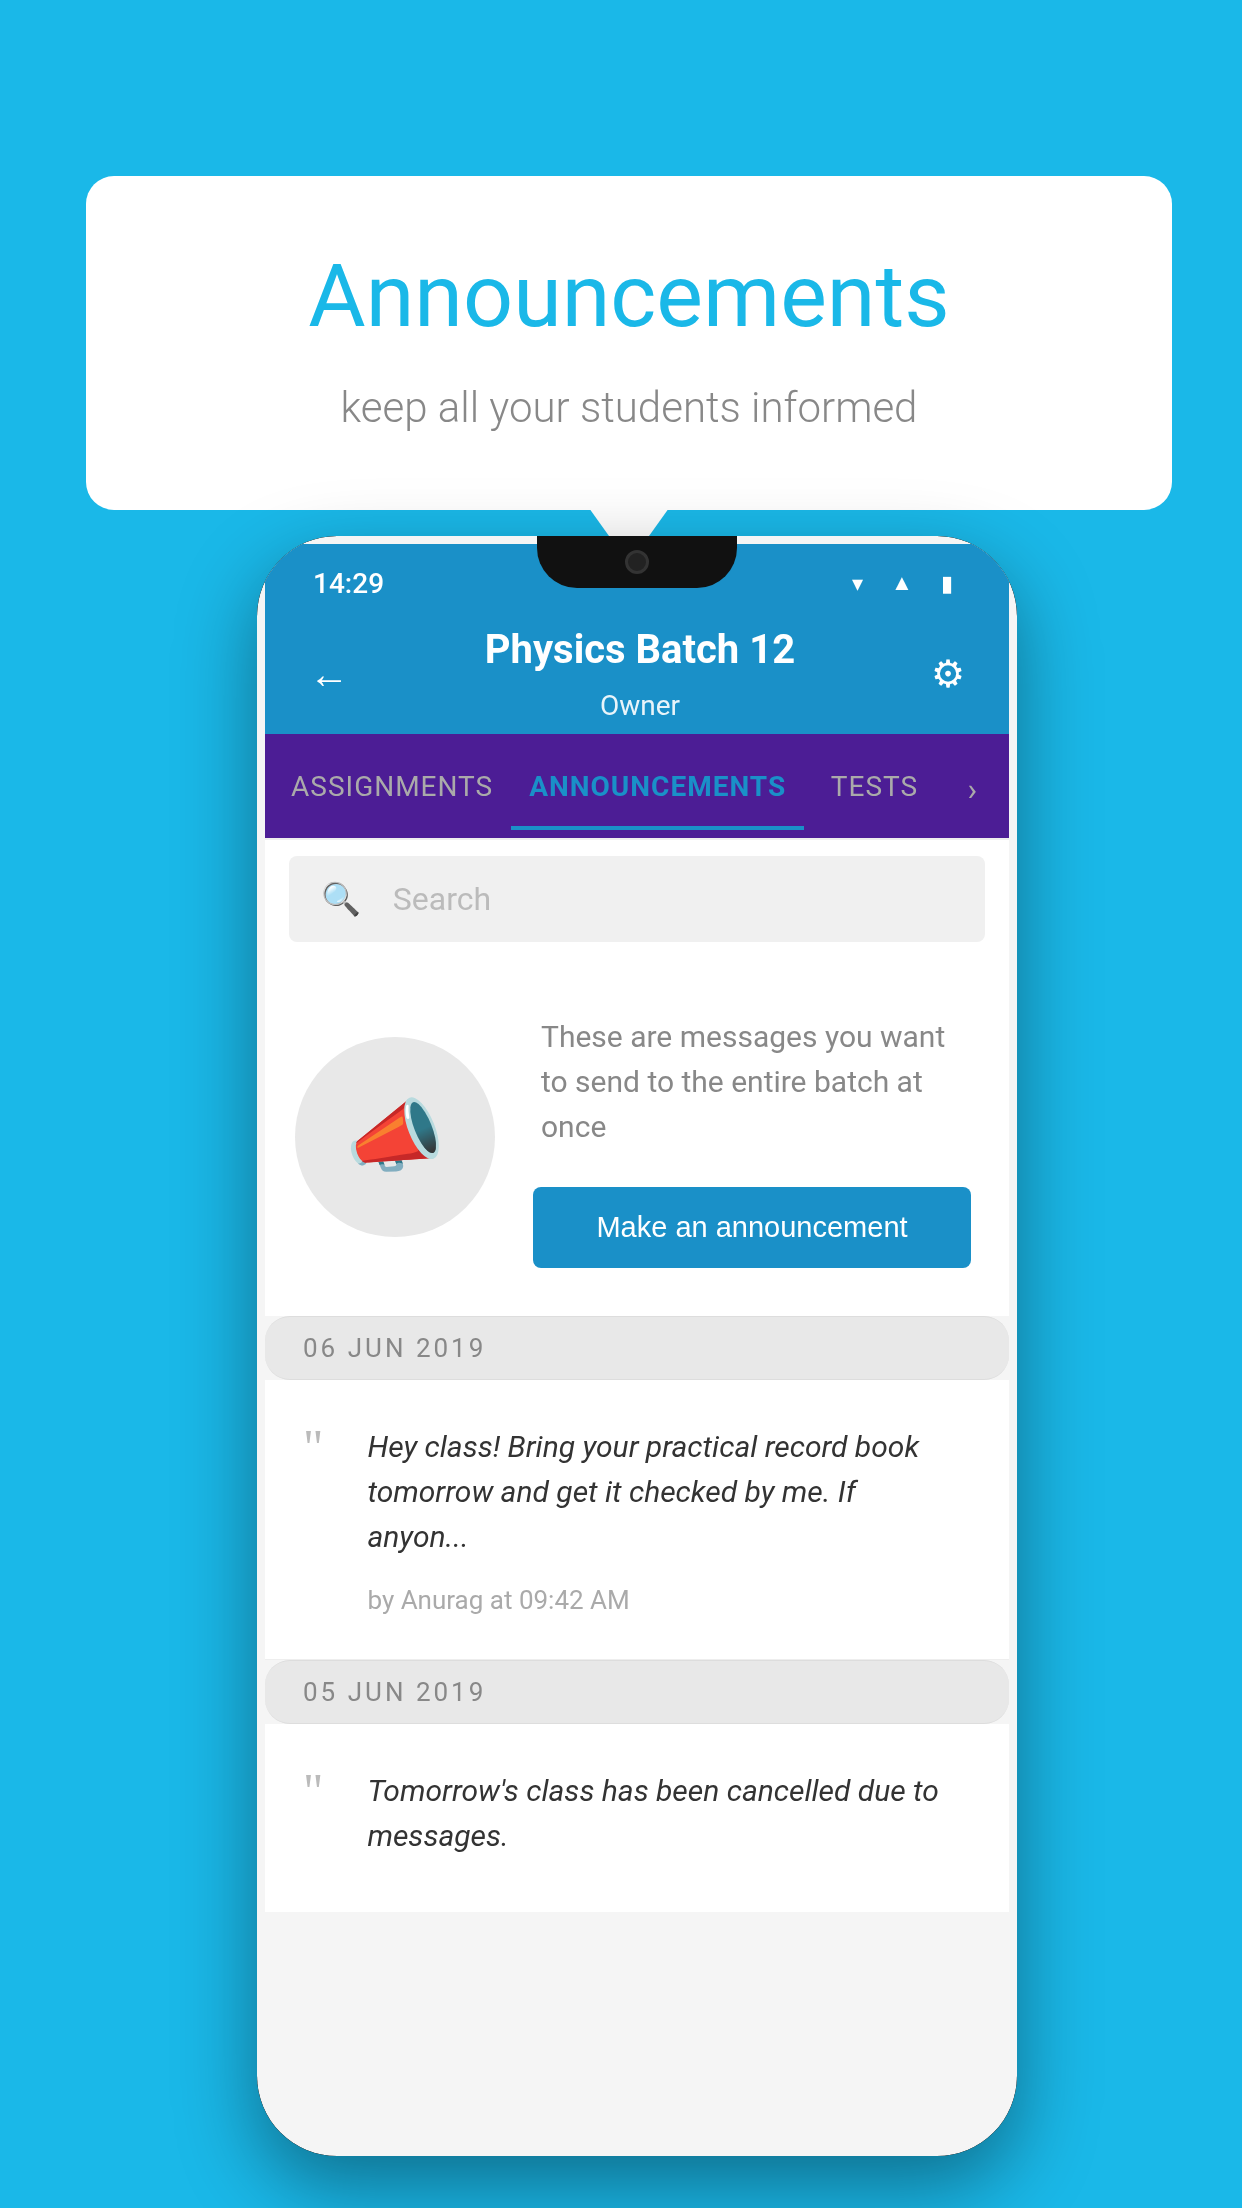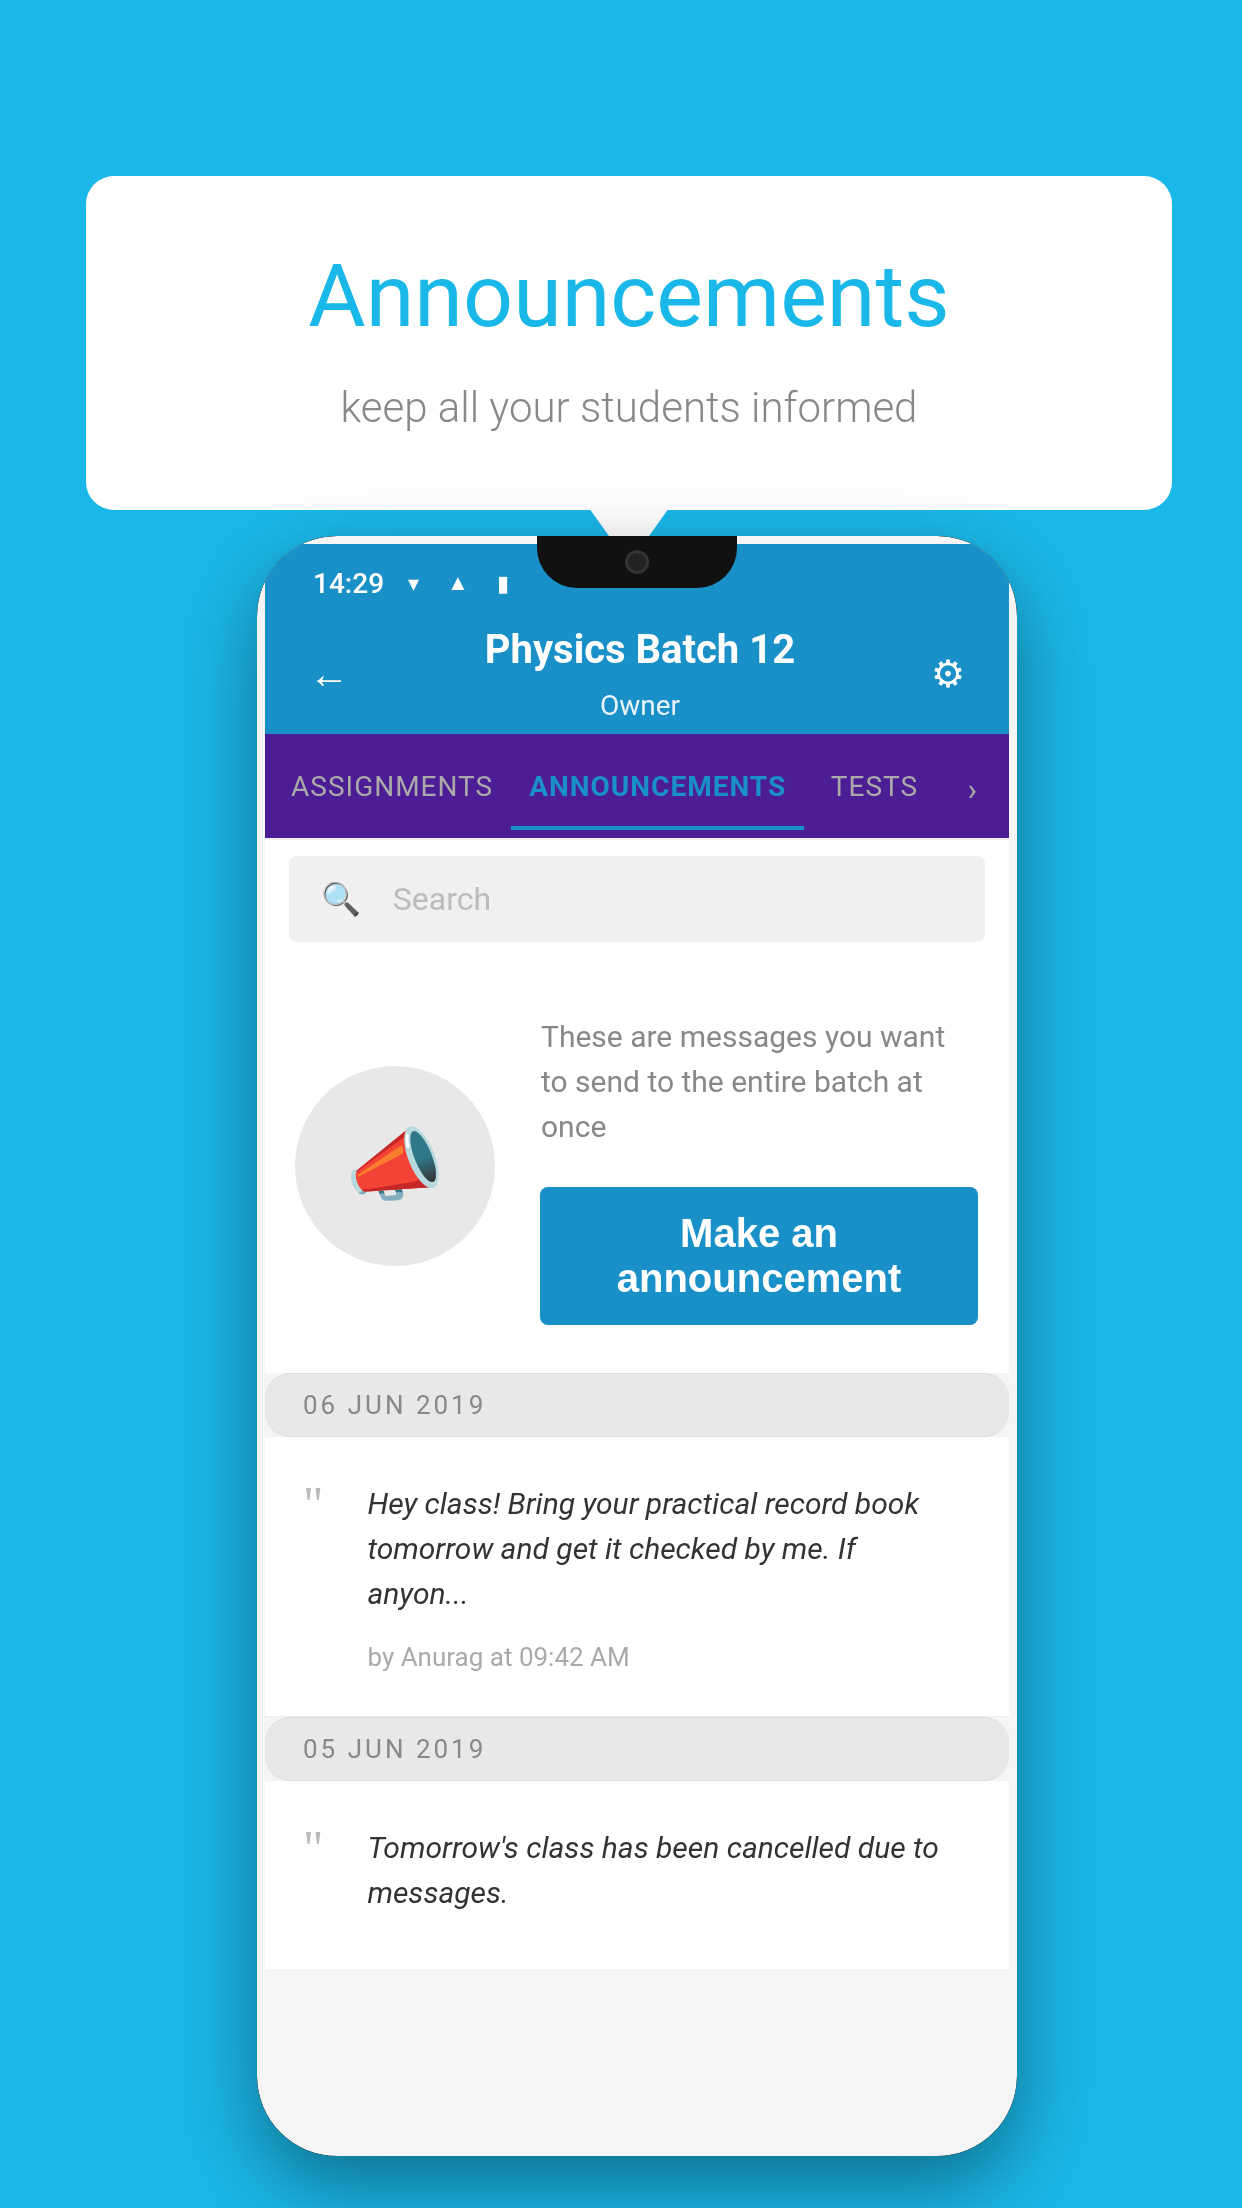--- a/index.html
+++ b/index.html
@@ -115,20 +115,21 @@
       border-radius: 80px;
       overflow: hidden;
     }
 
     
     .status-bar {
       background: #1a90c8;
       height: 70px;
       display: flex;
       align-items: center;
+      justify-content: space-between;
       padding: 0 40px;
       padding-top: 8px;
     }
 
     .status-time {
       color: white;
       font-size: 28px;
       font-weight: 500;
     }
 
@@ -275,25 +276,24 @@
       line-height: 1.5;
       margin-bottom: 30px;
     }
 
     .make-announcement-btn {
       background: #1a90c8;
       color: white;
       border: none;
       border-radius: 8px;
       padding: 24px 36px;
-      font-size: 40px;
-      font-weight: 700;
+      font-size: 29px;
+      font-weight: 400;
       cursor: pointer;
       width: 100%;
-      margin-left: 7px;
     }
 
     
     .date-divider {
       background: #e8e8e8;
       padding: 16px 30px;
       font-size: 26px;
       color: #888;
       letter-spacing: 3px;
       font-weight: 400;

